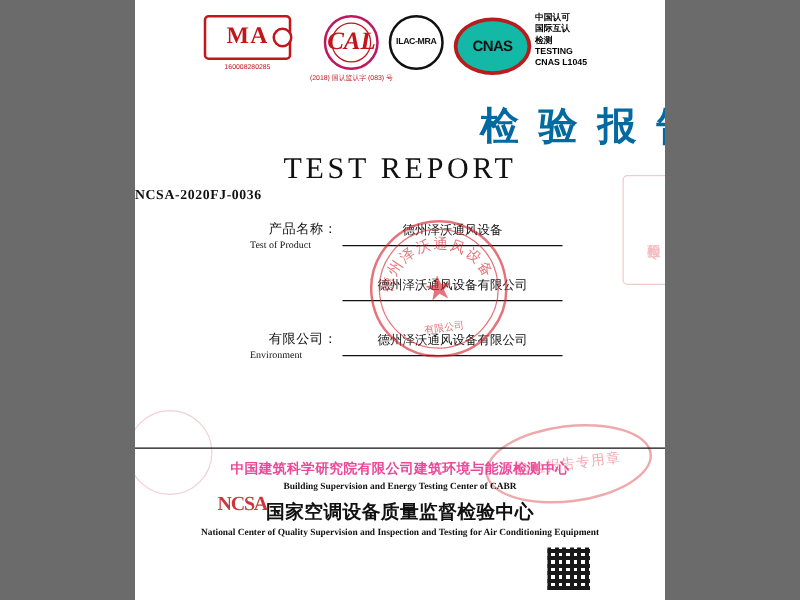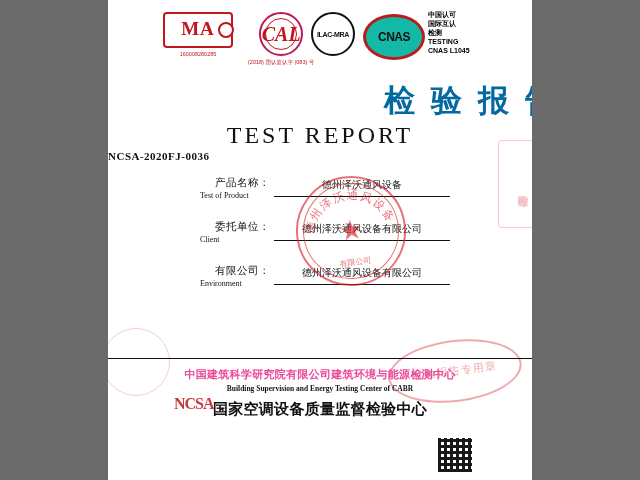--- a/index.html
+++ b/index.html
@@ -434,24 +434,20 @@
 
     <div class="field-row">
       <div class="field-label">
         <span class="cn">产品名称：</span>
         <span class="en">Test of Product</span>
       </div>
       <div class="field-value">德州泽沃通风设备</div>
     </div>
 
     <div class="field-row">
-      <div class="field-label">
-        <span class="cn">委托单位：</span>
-        <span class="en">Client</span>
-      </div>
       <div class="field-value">德州泽沃通风设备有限公司</div>
     </div>
 
     <div class="field-row">
       <div class="field-label">
         <span class="cn">有限公司：</span>
         <span class="en">Environment</span>
       </div>
       <div class="field-value">德州泽沃通风设备有限公司</div>
     </div>
@@ -475,18 +471,19 @@
   </div>
 
   <div class="stamp-side">检验专用</div>
 
   <div class="stamp-left"></div>
 
   <div class="footer">
     <div class="cn1">中国建筑科学研究院有限公司建筑环境与能源检测中心</div>
     <div class="en1">Building Supervision and Energy Testing Center of CABR</div>
     <div class="cn2">国家空调设备质量监督检验中心</div>
+    <div class="en2">National Center of Quality Supervision and Inspection and Testing for Air Conditioning Equipment</div>
     <div class="ncsa-mark">NCSA</div>
   </div>
 
   <div class="qr"></div>
 
 </div>
 
 </body></html>

